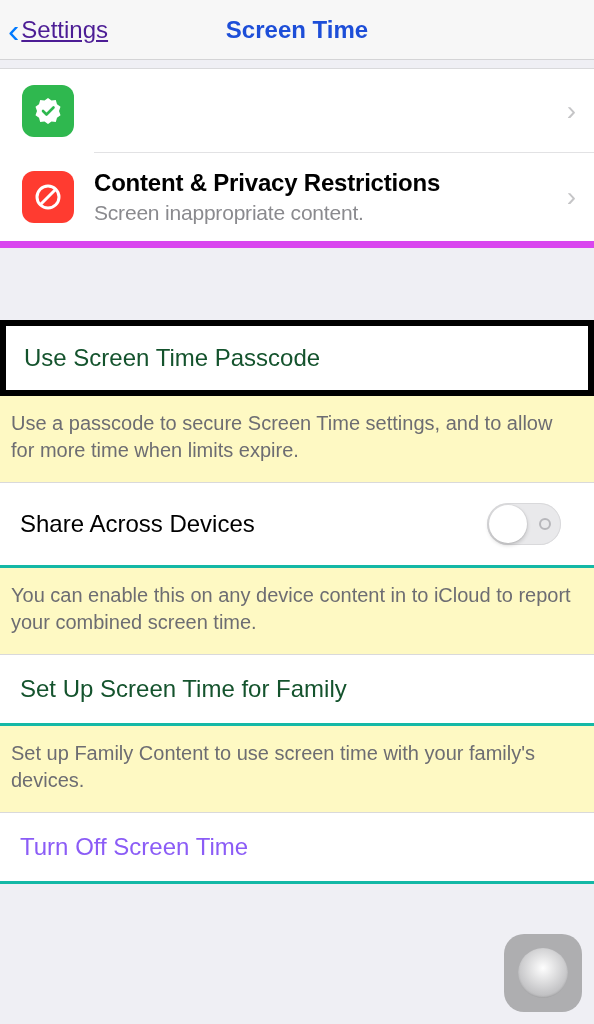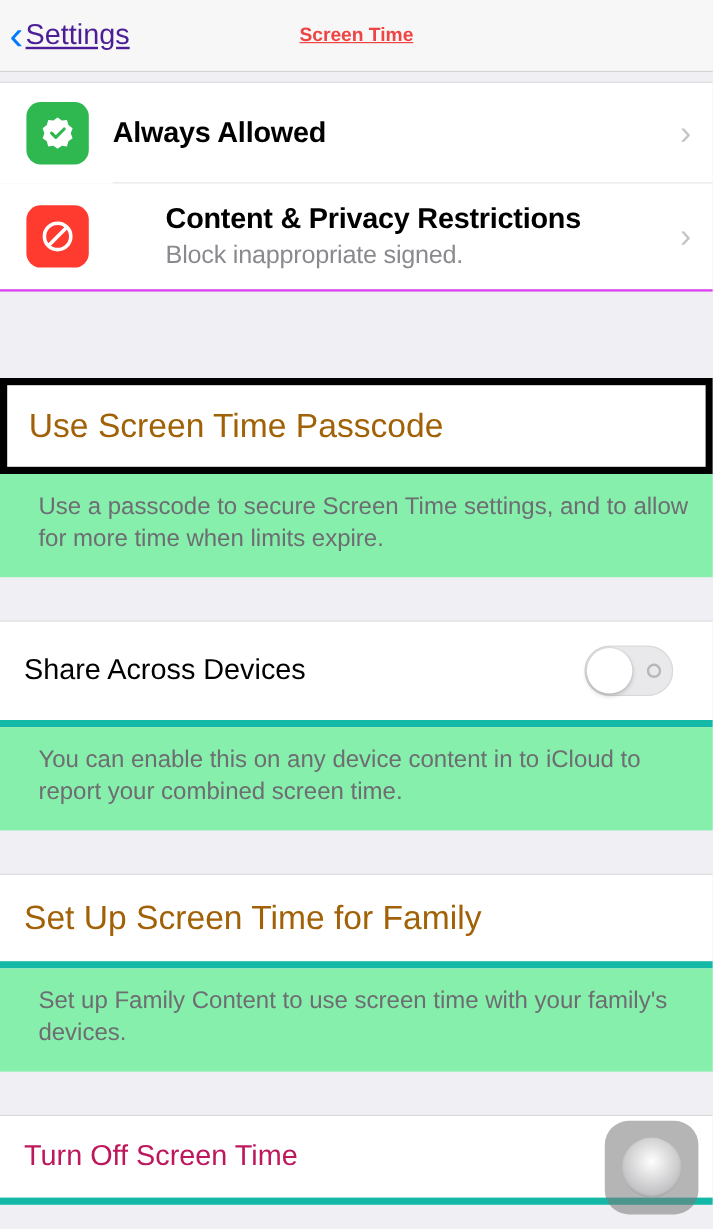--- a/index.html
+++ b/index.html
@@ -40,24 +40,23 @@
       color: #007aff;
     }
     .back-label {
       text-decoration: underline;
       color: #4c1d95;
     }
     .nav-title {
       position: absolute;
       left: 50%;
       transform: translateX(-50%);
-      font-size: 16px;
+      font-size: 24px;
       font-weight: 700;
-      color: #ef4444;
-      text-decoration: underline;
+      color: #1d4ed8;
     }
     .group-spacer-top {
       height: 8px;
       background: #efeff4;
     }
     .row {
       background: #fff;
       display: flex;
       align-items: center;
       position: relative;
@@ -113,40 +112,39 @@
     .group-gap {
       height: 72px;
       background: #efeff4;
     }
     .highlighted-row {
       border: 6px solid #000;
       background: #fff;
       padding: 18px 18px;
     }
     .link-label {
-      font-size: 28px;
-      color: #a16207;
+      font-size: 24px;
+      color: #14532d;
       font-weight: 400;
     }
     .footer-text {
-      padding: 14px 18px 18px 32px;
+      padding: 14px 18px 18px 11px;
       font-size: 20px;
       color: #6d6d72;
       line-height: 1.35;
-      background: #86efac;
+      background: #fef9c3;
     }
     .single-row {
       background: #fff;
       display: flex;
       align-items: center;
       justify-content: space-between;
       padding: 20px 33px 20px 20px;
       border-top: 1px solid #d9d9db;
-      border-bottom: 6px solid #14b8a6;
-      margin-top: 36px;
+      border-bottom: 3px solid #14b8a6;
     }
     .plain-label {
       font-size: 24px;
       color: #000;
       font-weight: 500;
     }
     .switch {
       width: 74px;
       height: 42px;
       background: #e9e9eb;
@@ -169,21 +167,21 @@
       right: 10px;
       top: 50%;
       transform: translateY(-50%);
       width: 12px;
       height: 12px;
       border-radius: 50%;
       border: 2px solid #b7b7bb;
     }
     .red-label {
       font-size: 24px;
-      color: #be185d;
+      color: #8b5cf6;
       font-weight: 400;
       text-align: center;
     }
     .assistive-touch {
       position: absolute;
       right: 12px;
       bottom: 12px;
       width: 78px;
       height: 78px;
       border-radius: 20px;
@@ -196,22 +194,21 @@
       width: 50px;
       height: 50px;
       border-radius: 50%;
       background: radial-gradient(circle at 50% 40%, #fefefe 0%, #c9c9cb 60%, #a9a9ab 100%);
       box-shadow: inset 0 -1px 2px rgba(0,0,0,0.15);
     }
     .group-top-border {
       border-top: 1px solid #d9d9db;
     }
     .group-bottom-border {
-      border-bottom: 2px solid #d946ef;
-      gap: 44px;
+      border-bottom: 7px solid #d946ef;
     }
   </style>
 </head>
 <body>
 
 <div class="nav-bar">
   <div class="back-button">
     <span class="back-chevron">‹</span>
     <span class="back-label">Settings</span>
   </div>
@@ -221,36 +218,35 @@
 <div class="group-spacer-top"></div>
 
 <div class="row group-top-border">
   <div class="row-icon icon-allowed">
     <svg width="30" height="30" viewBox="0 0 30 30">
       <path d="M15 2 L18.5 4.5 L22.8 4 L24 8.2 L27.5 10.8 L26 15 L27.5 19.2 L24 21.8 L22.8 26 L18.5 25.5 L15 28 L11.5 25.5 L7.2 26 L6 21.8 L2.5 19.2 L4 15 L2.5 10.8 L6 8.2 L7.2 4 L11.5 4.5 Z" fill="#fff"></path>
       <path d="M10 15 L13.5 18.5 L20.5 11.5" stroke="#2fb84f" stroke-width="2.6" fill="none" stroke-linecap="round" stroke-linejoin="round"></path>
     </svg>
   </div>
   <div class="row-content">
-    <div class="row-title">Always Allowed</div>
   </div>
   <div class="chevron-right">›</div>
   <div class="row-separator"></div>
 </div>
 
 <div class="row group-bottom-border">
   <div class="row-icon icon-restrict">
     <svg width="30" height="30" viewBox="0 0 30 30">
       <circle cx="15" cy="15" r="11" fill="none" stroke="#fff" stroke-width="3"></circle>
       <line x1="7.5" y1="22.5" x2="22.5" y2="7.5" stroke="#fff" stroke-width="3"></line>
     </svg>
   </div>
   <div class="row-content">
     <div class="row-title">Content &amp; Privacy Restrictions</div>
-    <div class="row-subtitle">Block inappropriate signed.</div>
+    <div class="row-subtitle">Screen inappropriate content.</div>
   </div>
   <div class="chevron-right">›</div>
 </div>
 
 <div class="group-gap"></div>
 
 <div class="highlighted-row">
   <span class="link-label">Use Screen Time Passcode</span>
 </div>
 

